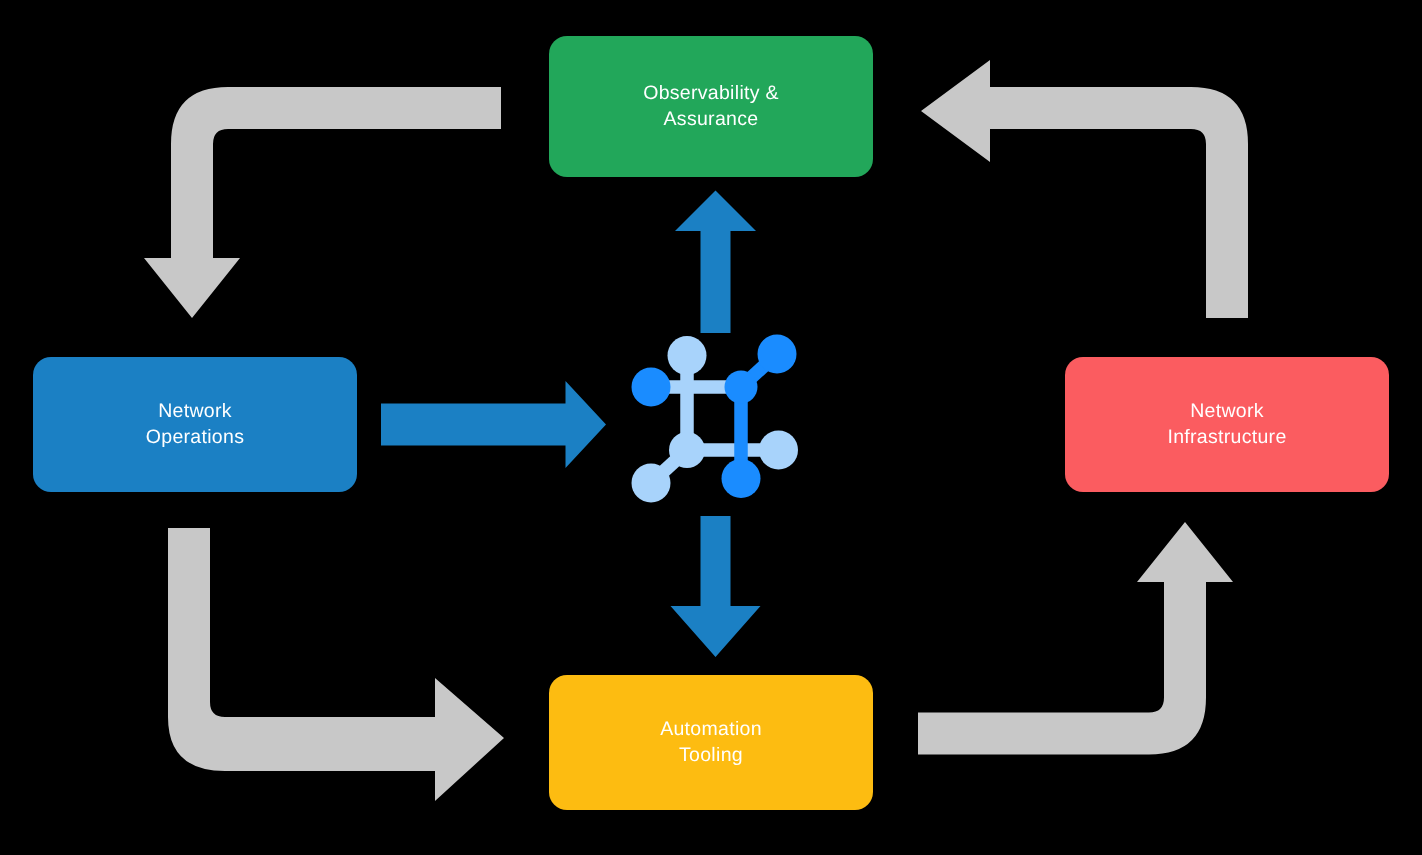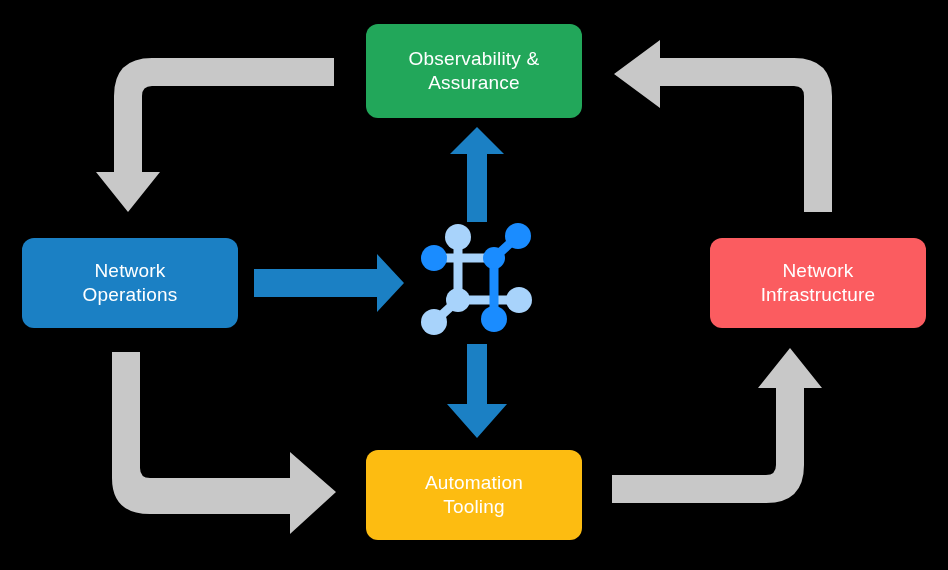--- a/index.html
+++ b/index.html
@@ -27,21 +27,21 @@
     height: 570px;
   }
   .node-box {
     position: absolute;
     border-radius: 12px;
     display: flex;
     align-items: center;
     justify-content: center;
     text-align: center;
     color: #ffffff;
-    font-size: 19px;
+    font-size: 13px;
     line-height: 1.28;
     font-weight: 400;
     letter-spacing: 0.2px;
     box-sizing: border-box;
     padding: 4px 10px;
     z-index: 5;
   }
   .node-box span {
     display: block;
     white-space: pre-line;

